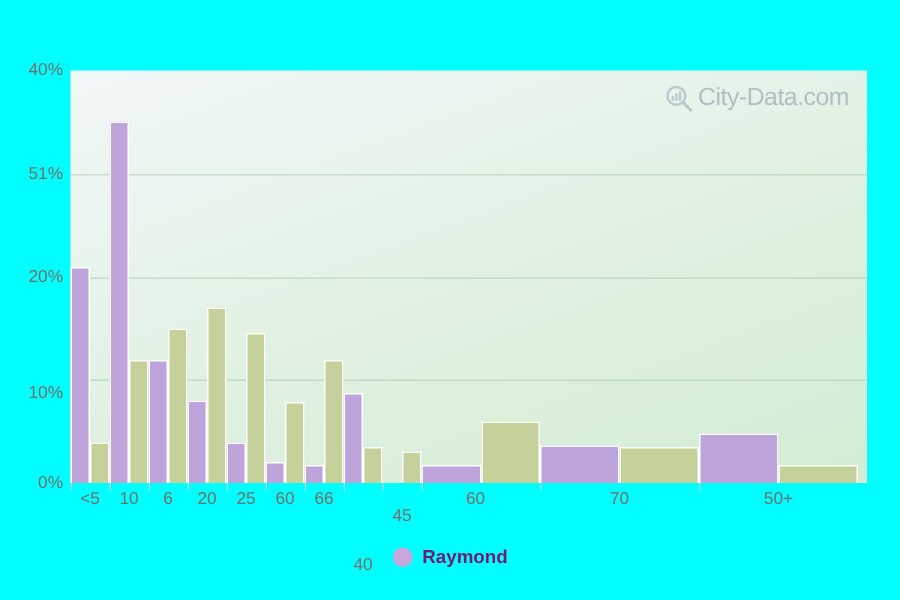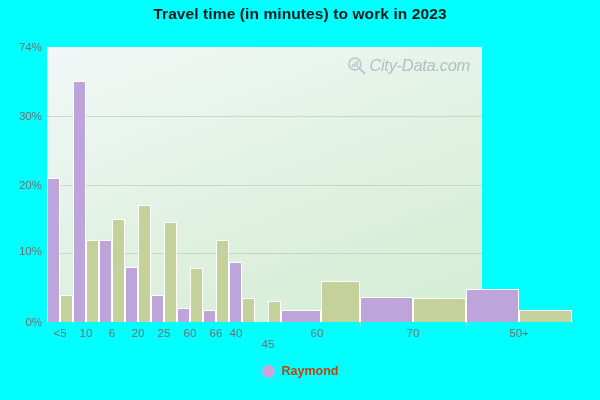--- a/index.html
+++ b/index.html
@@ -27,25 +27,24 @@
     font-size: 15.5px;
     font-weight: bold;
     color: #1a1a1a;
     letter-spacing: 0.1px;
   }
   
   #plot-area {
     position: absolute;
     left: 47px;
     top: 47px;
-    width: 435px;
+    width: 531px;
     height: 275px;
     background: linear-gradient(160deg, #f2f7f7 0%, #e8f4ec 28%, #ddf0de 62%, #d2edd3 100%);
     box-sizing: border-box;
-    font-style: italic;
   }
   .gridline {
     position: absolute;
     left: 0;
     width: 100%;
     height: 1px;
     background: rgba(160,190,165,0.45);
   }
   #y-axis-labels {
     position: absolute;
@@ -108,21 +107,21 @@
   .legend-swatch {
     width: 13px;
     height: 13px;
     border-radius: 50%;
   }
   .legend-swatch.raymond { background: #c9a6dd; }
   .legend-swatch.minnesota { background: #cdd4a2; }
   .legend-label {
     font-size: 12.5px;
     font-weight: bold;
-    color: #c2410c;
+    color: #701a75;
   }
   #watermark {
     position: absolute;
     right: 12px;
     top: 9px;
     display: flex;
     align-items: center;
     gap: 3px;
     opacity: 0.62;
   }
@@ -135,28 +134,27 @@
     width: 19px;
     height: 19px;
     position: relative;
   }
 </style>
 </head>
 <body>
 
 <div id="chart-root">
 
-  <div id="chart-title">Travel time (in minutes) to work in 2023</div>
 
   <div id="y-axis-labels">
       <div class="ytick" style="top: 322px;">0%</div>
-      <div class="ytick" style="top: 251px;">10%</div>
+      <div class="ytick" style="top: 262px;">10%</div>
       <div class="ytick" style="top: 184.5px;">20%</div>
-      <div class="ytick" style="top: 115.75px;">30%</div>
-      <div class="ytick" style="top: 47px;">74%</div>
+      <div class="ytick" style="top: 115.75px;">51%</div>
+      <div class="ytick" style="top: 47px;">40%</div>
     </div>
 
   <div id="plot-area">
     <div id="gridlines">
         <div class="gridline" style="top: 206.25px;"></div>
         <div class="gridline" style="top: 137.5px;"></div>
         <div class="gridline" style="top: 68.75px;"></div>
       </div>
     <div id="bars">
         <div class="bar raymond" style="left: 0px; width: 13px; height: 144.375px;"></div>
@@ -207,21 +205,21 @@
       <div class="xtick" style="left: 112px;">6</div>
       <div class="xtick-mark" style="left: 125px;"></div>
       <div class="xtick" style="left: 138px;">20</div>
       <div class="xtick-mark" style="left: 151px;"></div>
       <div class="xtick" style="left: 164px;">25</div>
       <div class="xtick-mark" style="left: 177px;"></div>
       <div class="xtick" style="left: 190px;">60</div>
       <div class="xtick-mark" style="left: 203px;"></div>
       <div class="xtick" style="left: 216px;">66</div>
       <div class="xtick-mark" style="left: 229px;"></div>
-      <div class="xtick" style="left: 236px;">40</div>
+      <div class="xtick" style="left: 242px; margin-top: 44px;">40</div>
       <div class="xtick-mark" style="left: 255px;"></div>
       <div class="xtick" style="left: 268px; margin-top: 11px;">45</div>
       <div class="xtick-mark" style="left: 281px;"></div>
       <div class="xtick" style="left: 317px;">60</div>
       <div class="xtick-mark" style="left: 360px;"></div>
       <div class="xtick" style="left: 413px;">70</div>
       <div class="xtick-mark" style="left: 466px;"></div>
       <div class="xtick" style="left: 519px;">50+</div>
     </div>
 

